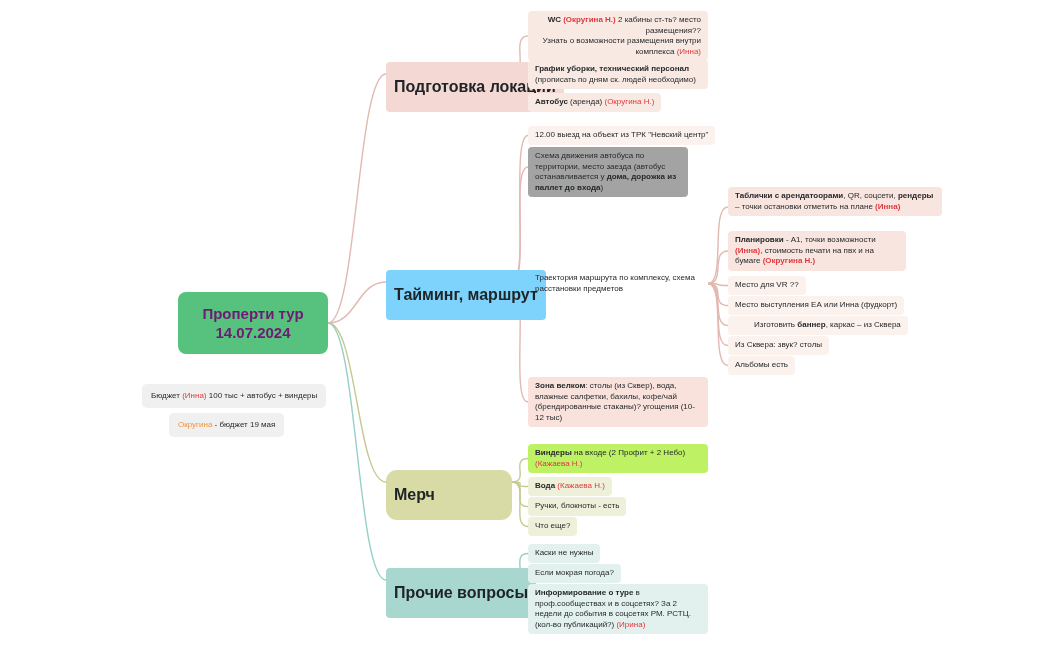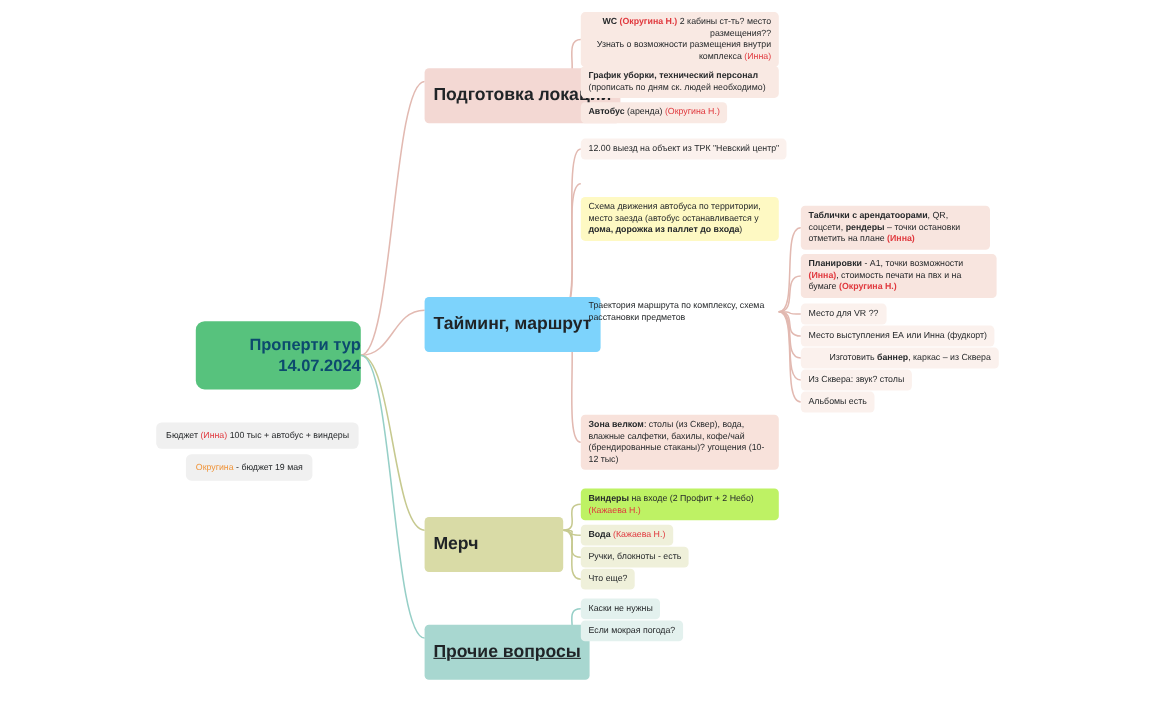--- a/index.html
+++ b/index.html
@@ -53,44 +53,45 @@
       <path d="M 328 323 C 357 323, 357 482, 386 482" fill="none" stroke="#c6c98f" stroke-width="1.4"></path>
       <path d="M 512 482 C 530 482, 510 458.5, 528 458.5" fill="none" stroke="#c6c98f" stroke-width="1.4"></path>
       <path d="M 512 482 C 530 482, 510 486.5, 528 486.5" fill="none" stroke="#c6c98f" stroke-width="1.4"></path>
       <path d="M 512 482 C 530 482, 510 506.5, 528 506.5" fill="none" stroke="#c6c98f" stroke-width="1.4"></path>
       <path d="M 512 482 C 530 482, 510 526.5, 528 526.5" fill="none" stroke="#c6c98f" stroke-width="1.4"></path>
       <path d="M 328 323 C 357 323, 357 580, 386 580" fill="none" stroke="#96cfc7" stroke-width="1.4"></path>
       <path d="M 512 580 C 530 580, 510 553.5, 528 553.5" fill="none" stroke="#96cfc7" stroke-width="1.4"></path>
       <path d="M 512 580 C 530 580, 510 573.5, 528 573.5" fill="none" stroke="#96cfc7" stroke-width="1.4"></path>
       <path d="M 512 580 C 530 580, 510 609, 528 609" fill="none" stroke="#96cfc7" stroke-width="1.4"></path>
     </svg>
-<div class="center-node" style="left: 178px; top: 292px; width: 150px; height: 62px; background: rgb(87, 194, 125); color: #0c4a6e; align-items: flex-end;">
+<div class="center-node" style="left: 178px; top: 292px; width: 150px; height: 62px; background: rgb(87, 194, 125); color: #701a75;">
       <div class="center-line">Проперти тур</div>
       <div class="center-line">14.07.2024</div>
     </div>
     <div class="note-node fit" style="left: 142px; top: 384px; background: rgb(240, 240, 240);"><span class="seg">Бюджет </span><span class="seg" style="color: rgb(224, 57, 62);">(Инна)</span><span class="seg"> 100 тыс + автобус + виндеры</span></div>
     <div class="note-node fit" style="left: 169px; top: 413px; background: rgb(240, 240, 240);"><span class="seg" style="color: rgb(240, 149, 59);">Округина</span><span class="seg"> - бюджет 19 мая</span></div>
     <div class="header-node fit" style="left: 386px; top: 62px; background: rgb(243, 216, 211);"><span>Подготовка локации</span></div>
     <div class="card-node" style="left: 528px; top: 11px; width: 180px; background: rgb(249, 233, 227); text-align: right;"><span class="seg b">WC </span><span class="seg b" style="color: rgb(224, 57, 62);">(Округина Н.)</span><span class="seg"> 2 кабины ст-ть? место размещения??
 Узнать о возможности размещения внутри комплекса </span><span class="seg" style="color: rgb(224, 57, 62);">(Инна)</span></div>
     <div class="card-node" style="left: 528px; top: 60px; width: 180px; background: rgb(249, 233, 227);"><span class="seg b">График уборки, технический персонал</span><span class="seg"> (прописать по дням ск. людей необходимо)</span></div>
     <div class="card-node fit" style="left: 528px; top: 93px; background: rgb(249, 233, 227);"><span class="seg b">Автобус</span><span class="seg"> (аренда) </span><span class="seg" style="color: rgb(224, 57, 62);">(Округина Н.)</span></div>
     <div class="header-node fit" style="left: 386px; top: 270px; background: #7dd3fc;"><span>Тайминг, маршрут</span></div>
     <div class="card-node fit" style="left: 528px; top: 126px; background: rgb(251, 241, 237);"><span class="seg">12.00 выезд на объект из ТРК "Невский центр"</span></div>
-    <div class="card-node" style="left: 528px; top: 147px; width: 180px; background: #fef9c3; margin-top: 32px;"><span class="seg">Схема движения автобуса по территории, место заезда (автобус останавливается у </span><span class="seg b">дома, дорожка из паллет до входа</span><span class="seg">)</span></div>
+    <div class="card-node" style="left: 528px; top: 147px; width: 160px; background: #a3a3a3;"><span class="seg">Схема движения автобуса по территории, место заезда (автобус останавливается у </span><span class="seg b">дома, дорожка из паллет до входа</span><span class="seg">)</span></div>
     <div class="card-node" style="left: 528px; top: 269px; width: 180px; background: transparent;"><span class="seg">Траектория маршрута по комплексу, схема расстановки предметов</span></div>
-    <div class="card-node" style="left: 728px; top: 187px; width: 172px; background: rgb(248, 229, 223);"><span class="seg b">Таблички с арендатоорами</span><span class="seg">, QR, соцсети, </span><span class="seg b">рендеры</span><span class="seg"> – точки остановки отметить на плане </span><span class="seg b" style="color: rgb(224, 57, 62);">(Инна)</span></div>
+    <div class="card-node" style="left: 728px; top: 187px; width: 214px; background: rgb(248, 229, 223);"><span class="seg b">Таблички с арендатоорами</span><span class="seg">, QR, соцсети, </span><span class="seg b">рендеры</span><span class="seg"> – точки остановки отметить на плане </span><span class="seg b" style="color: rgb(224, 57, 62);">(Инна)</span></div>
     <div class="card-node" style="left: 728px; top: 231px; width: 178px; background: rgb(248, 229, 223);"><span class="seg b">Планировки</span><span class="seg"> - А1, точки возможности </span><span class="seg b" style="color: rgb(224, 57, 62);">(Инна)</span><span class="seg">, стоимость печати на пвх и на бумаге </span><span class="seg b" style="color: rgb(224, 57, 62);">(Округина Н.)</span></div>
     <div class="card-node fit" style="left: 728px; top: 276px; background: rgb(251, 241, 237);"><span class="seg">Место для VR ??</span></div>
     <div class="card-node fit" style="left: 728px; top: 296px; background: rgb(251, 241, 237);"><span class="seg">Место выступления ЕА или Инна (фудкорт)</span></div>
     <div class="card-node fit" style="left: 728px; top: 316px; background: rgb(251, 241, 237); padding-left: 26px;"><span class="seg">Изготовить </span><span class="seg b">баннер</span><span class="seg">, каркас – из Сквера</span></div>
     <div class="card-node fit" style="left: 728px; top: 336px; background: rgb(251, 241, 237);"><span class="seg">Из Сквера: звук? столы</span></div>
     <div class="card-node fit" style="left: 728px; top: 356px; background: rgb(251, 241, 237);"><span class="seg">Альбомы есть</span></div>
     <div class="card-node" style="left: 528px; top: 377px; width: 180px; background: rgb(248, 226, 219);"><span class="seg b">Зона велком</span><span class="seg">: столы (из Сквер), вода, влажные салфетки, бахилы, кофе/чай (брендированные стаканы)? угощения (10-12 тыс)</span></div>
-    <div class="header-node fit" style="left: 386px; top: 470px; background: rgb(217, 219, 166);"><span>Мерч</span></div>
+    <div class="header-node fit" style="left: 386px; top: 470px; background: rgb(217, 219, 166); border-radius: 11px;"><span>Мерч</span></div>
     <div class="card-node" style="left: 528px; top: 444px; width: 180px; background: #bef264;"><span class="seg b">Виндеры</span><span class="seg"> на входе (2 Профит + 2 Небо) </span><span class="seg" style="color: rgb(224, 57, 62);">(Кажаева Н.)</span></div>
     <div class="card-node fit" style="left: 528px; top: 477px; background: rgb(239, 240, 218);"><span class="seg b">Вода</span><span class="seg"> </span><span class="seg" style="color: rgb(224, 57, 62);">(Кажаева Н.)</span></div>
     <div class="card-node fit" style="left: 528px; top: 497px; background: rgb(239, 240, 218);"><span class="seg">Ручки, блокноты - есть</span></div>
     <div class="card-node fit" style="left: 528px; top: 517px; background: rgb(239, 240, 218);"><span class="seg">Что еще?</span></div>
-    <div class="header-node fit" style="left: 386px; top: 568px; background: rgb(168, 215, 208); text-decoration: underline;"><span>Прочие вопросы</span></div>
+    <div class="header-node fit" style="left: 386px; top: 568px; background: rgb(168, 215, 208);"><span>Прочие вопросы</span></div>
     <div class="card-node fit" style="left: 528px; top: 544px; background: rgb(227, 241, 238);"><span class="seg">Каски не нужны</span></div>
     <div class="card-node fit" style="left: 528px; top: 564px; background: rgb(227, 241, 238);"><span class="seg">Если мокрая погода?</span></div>
+    <div class="card-node" style="left: 528px; top: 584px; width: 180px; background: rgb(227, 241, 238);"><span class="seg b">Информирование о туре</span><span class="seg"> в проф.сообществах и в соцсетях? За 2 недели до события в соцсетях РМ. РСТЦ. (кол-во публикаций?) </span><span class="seg" style="color: rgb(224, 57, 62);">(Ирина)</span></div>
   </div>
 
 </body></html>

